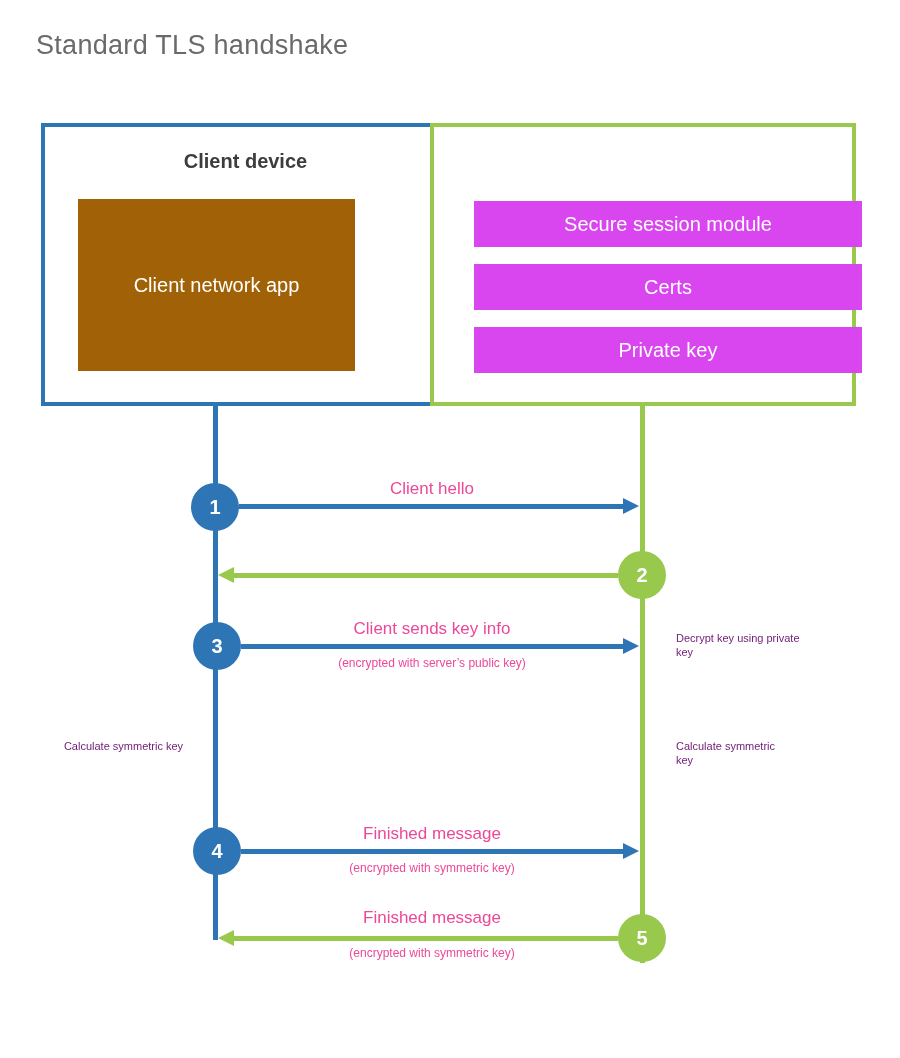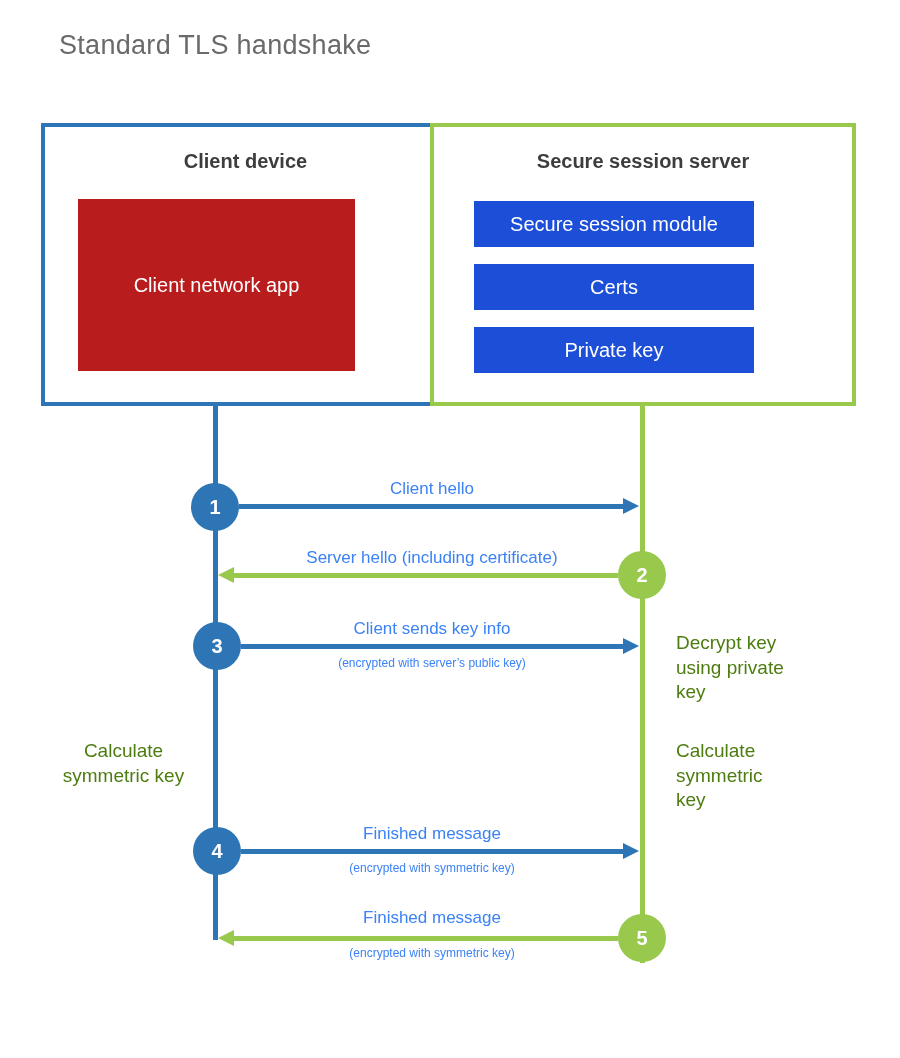--- a/index.html
+++ b/index.html
@@ -5,40 +5,40 @@
   * { margin: 0; padding: 0; box-sizing: border-box; }
   html, body { background: #ffffff; }
   body {
     font-family: "Liberation Sans", "DejaVu Sans", sans-serif;
     width: 900px; height: 1058px; position: relative; overflow: hidden;
   }
   .stage { position: absolute; left: 0; top: 0; width: 900px; height: 1058px; }
 
   .diagram-title {
     position: absolute; left: 36px; top: 30px;
-    font-size: 27px; font-weight: 300; color: #6a6a6a; letter-spacing: 0.3px; margin-left: 23px;
+    font-size: 27px; font-weight: 300; color: #6a6a6a; letter-spacing: 0.3px;
   }
 
   
   .actor-box { position: absolute; top: 123px; height: 283px; background: #fff; }
   .client-box { left: 41px; width: 409px; border: 4px solid #2e75b6; }
   .server-box { left: 430px; width: 426px; border: 4px solid #98c84c; }
   .actor-title {
     position: absolute; top: 23px; left: 0; right: 0; text-align: center;
     font-size: 20px; font-weight: bold; color: #3d3d3d;
   }
   .app-box {
     position: absolute; left: 33px; top: 72px; width: 277px; height: 172px;
-    background: #b91c1c; color: #ffffff; font-size: 20px;
+    background: #a16207; color: #ffffff; font-size: 20px;
     display: flex; align-items: center; justify-content: center; text-align: center;
   }
   .app-box span { display: inline-block; max-width: 195px; line-height: 1.55; }
   .server-bar {
-    position: absolute; left: 40px; width: 280px; height: 46px;
-    background: #1d4ed8; color: #ffffff; font-size: 20px;
+    position: absolute; left: 40px; width: 388px; height: 46px;
+    background: #d946ef; color: #ffffff; font-size: 20px;
     display: flex; align-items: center; justify-content: center;
   }
   .bar-1 { top: 74px; } .bar-2 { top: 137px; } .bar-3 { top: 200px; }
 
   
   .lifeline { position: absolute; width: 5px; }
   .lifeline-client { left: 213px; top: 406px; height: 534px; background: #2e75b6; }
   .lifeline-server { left: 640px; top: 406px; height: 557px; background: #98c84c; }
 
   
@@ -70,52 +70,51 @@
     border-right: 16px solid #98c84c;
   }
   .a1 { left: 239px; top: 504px; width: 385px; }
   .a2 { left: 233px; top: 573px; width: 385px; }
   .a3 { left: 241px; top: 644px; width: 383px; }
   .a4 { left: 241px; top: 849px; width: 383px; }
   .a5 { left: 233px; top: 936px; width: 385px; }
 
   
   .msg-label, .msg-sublabel {
-    position: absolute; left: 240px; width: 384px; text-align: center; color: #3b82f6;
+    position: absolute; left: 240px; width: 384px; text-align: center; color: #ec4899;
   }
   .msg-label { font-size: 17px; }
   .msg-sublabel { font-size: 12px; }
   .l1 { top: 479px; }
   .l2 { top: 548px; }
   .l3 { top: 619px; text-align: center; } .s3 { top: 656px; }
   .l4 { top: 824px; } .s4 { top: 861px; }
   .l5 { top: 908px; } .s5 { top: 946px; }
 
   
-  .side-note { position: absolute; font-size: 19px; color: #4d7c0f; line-height: 1.3; }
+  .side-note { position: absolute; font-size: 11px; color: #701a75; line-height: 1.3; }
   .note-decrypt { left: 676px; top: 631px; width: 135px; text-align: left; }
   .note-calc-left { left: 60px; top: 739px; width: 127px; text-align: center; }
   .note-calc-right { left: 676px; top: 739px; width: 115px; text-align: left; }
 </style>
 </head>
 <body>
 
 <div class="stage">
 
   <div class="diagram-title">Standard TLS handshake</div>
 
   <div class="actor-box client-box">
     <div class="actor-title">Client device</div>
     <div class="app-box">
       <span>Client network app</span>
     </div>
   </div>
 
   <div class="actor-box server-box">
-    <div class="actor-title">Secure session server</div>
     <div class="server-bar bar-1">Secure session module</div>
     <div class="server-bar bar-3">Private key</div>
     <div class="server-bar bar-2">Certs</div>
   </div>
 
   <div class="lifeline lifeline-client"></div>
   <div class="lifeline lifeline-server"></div>
 
   <div class="arrow arrow-right a1"></div>
   <div class="arrow arrow-left a2"></div>
@@ -123,21 +122,20 @@
   <div class="arrow arrow-right a4"></div>
   <div class="arrow arrow-left a5"></div>
 
   <div class="step-circle circle-blue c1">1</div>
   <div class="step-circle circle-green c2">2</div>
   <div class="step-circle circle-blue c3">3</div>
   <div class="step-circle circle-blue c4">4</div>
   <div class="step-circle circle-green c5">5</div>
 
   <div class="msg-label l1">Client hello</div>
-  <div class="msg-label l2">Server hello (including certificate)</div>
   <div class="msg-label l3">Client sends key info</div>
   <div class="msg-sublabel s3">(encrypted with server’s public key)</div>
   <div class="msg-label l4">Finished message</div>
   <div class="msg-sublabel s4">(encrypted with symmetric key)</div>
   <div class="msg-label l5">Finished message</div>
   <div class="msg-sublabel s5">(encrypted with symmetric key)</div>
 
   <div class="side-note note-decrypt">Decrypt key using private key</div>
   <div class="side-note note-calc-left">Calculate symmetric key</div>
   <div class="side-note note-calc-right">Calculate symmetric key</div>

